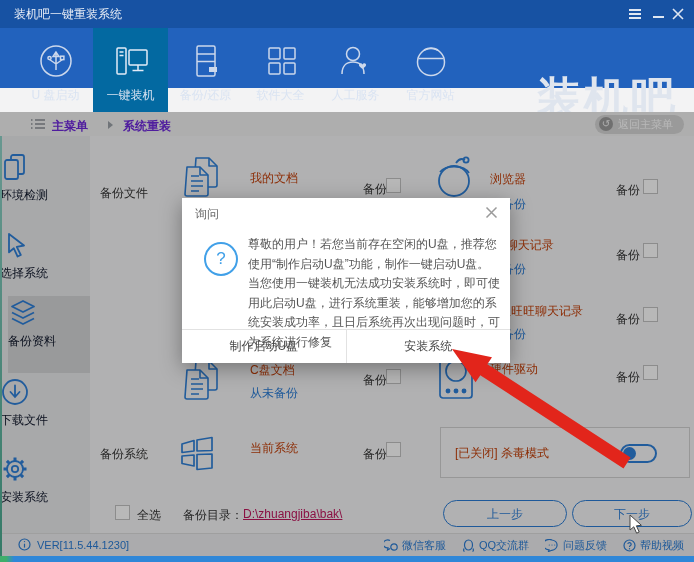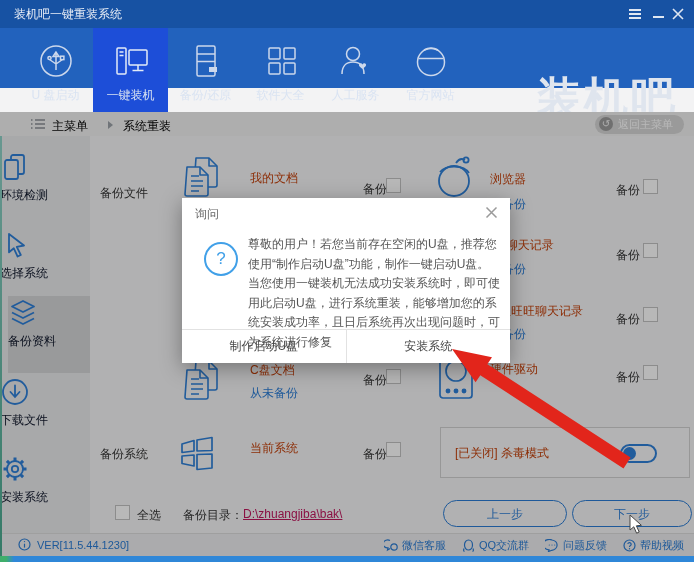--- a/index.html
+++ b/index.html
@@ -9,28 +9,28 @@
   .abs{position:absolute;}
   
   .titlebar{left:0;top:0;width:694px;height:28px;background:#1752a3;color:#e9eef6;}
   .titlebar .wtitle{left:14px;top:0;line-height:28px;font-size:12px;}
   .winbtn{top:9px;width:14px;height:12px;cursor:default;}
   .menu-lines i{display:block;height:2px;background:#dfe7f2;margin:0 0 2px 1px;width:12px;}
   .min-line{top:16px;height:2px;width:11px;background:#dfe7f2;}
   
   .nav{left:0;top:28px;width:694px;height:60px;background:#2262bd;}
   .nav-item{top:0;width:75px;height:84px;display:flex;flex-direction:column;align-items:center;justify-content:flex-start;padding-top:13px;box-sizing:border-box;color:#d9e3f2;}
-  .nav-item.active{background:#1d4ed8;}
+  .nav-item.active{background:#0369a1;}
   .nav-item .lbl{margin-top:6px;font-size:12px;white-space:nowrap;}
   .logo{right:16px;top:34px;text-align:right;color:#dfe5ee;margin-top:12px;}
   .logo .big{font-family:"DejaVu Serif","Liberation Serif",serif;font-weight:bold;font-size:44px;line-height:48px;letter-spacing:3px;}
   .logo .dom{font-size:11px;color:#c6d2e6;margin-top:0;}
   
   .crumbbar{left:0;top:112px;width:694px;height:24px;background:#efefef;}
-  .crumb-txt{top:6px;color:#000000;}
+  .crumb-txt{top:6px;color:#6d28d9;font-weight:bold;}
   .crumb-arrow{top:9px;width:0;height:0;border-left:5px solid #9aa0a6;border-top:4px solid transparent;border-bottom:4px solid transparent;}
   .backbtn{right:10px;top:2.5px;height:19px;border-radius:10px;background:#d4d4d4;color:#fdfdfd;display:inline-flex;align-items:center;gap:5px;padding:0 11px 0 4px;font-size:11px;}
   .backbtn .ring{width:14px;height:14px;border-radius:50%;background:#9a9a9a;color:#eee;font-size:10px;line-height:14px;text-align:center;}
   
   .sidebar{left:0;top:136px;width:90px;height:397px;background:#e7e8ea;}
   .side-item{left:0;width:90px;height:75px;display:flex;flex-direction:column;align-items:flex-start;justify-content:flex-start;color:#0f172a;}
   .side-item.active{background:#d2d3d5;margin-left:8px;}
   .side-item .lbl{margin-top:5px;font-size:12px;}
   .edge-strip{left:0;top:136px;width:2px;height:420px;background:linear-gradient(#8fd0c6,#49a88e);}
   

